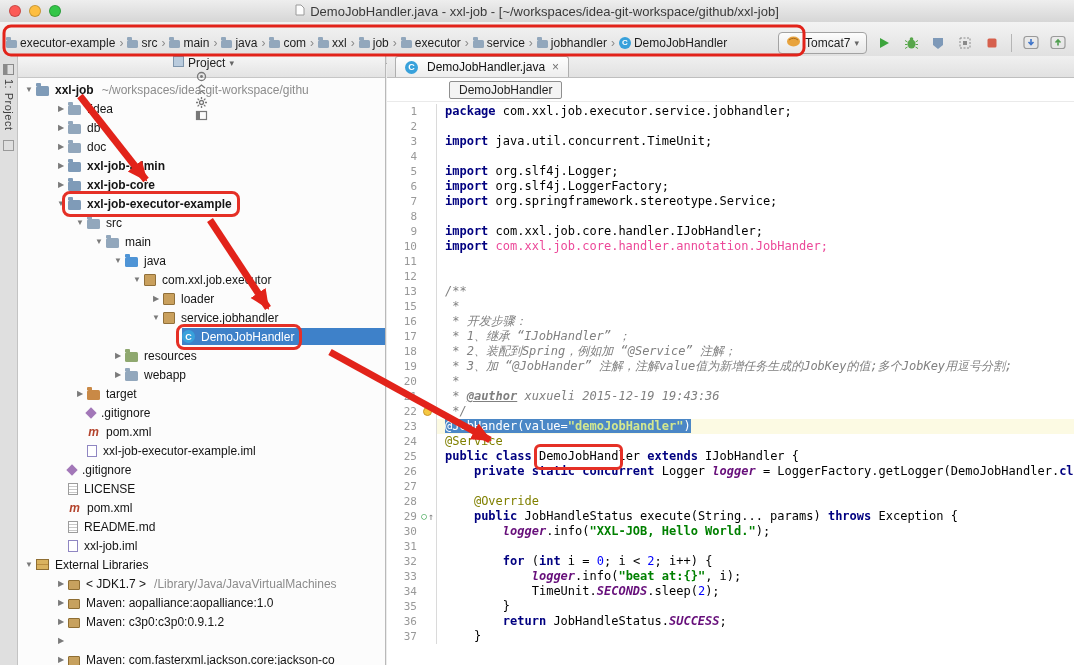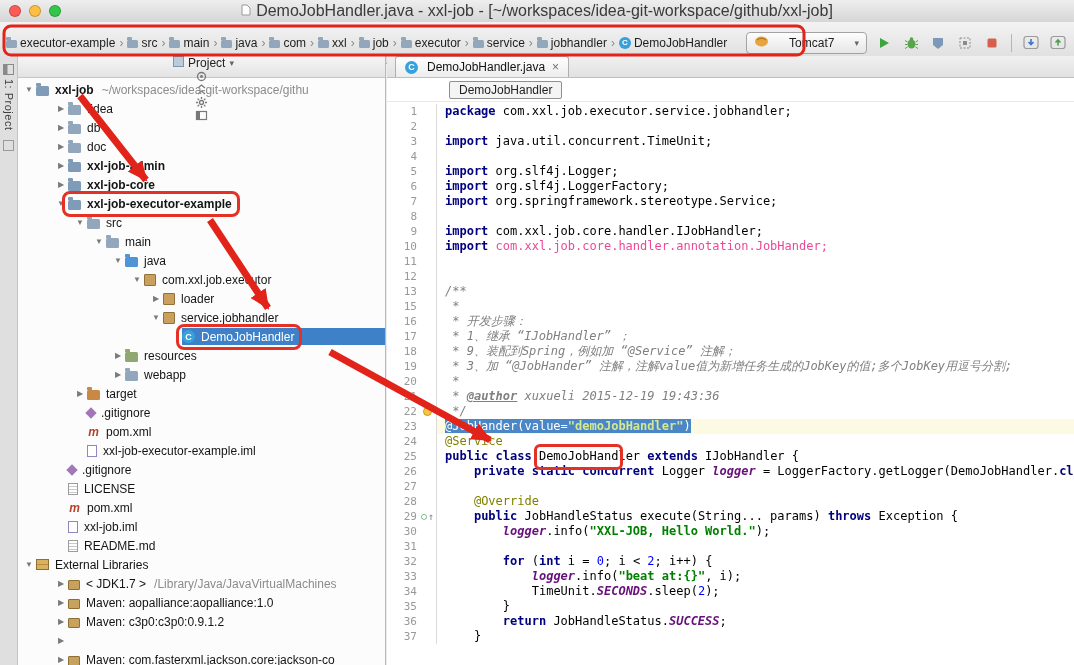--- a/index.html
+++ b/index.html
@@ -2,36 +2,36 @@
 <html><head>
 <meta charset="utf-8">
 <style>
   html,body{margin:0;padding:0;background:#fff;}
   .app{position:relative;width:1074px;height:665px;background:#ECECEC;overflow:hidden;
        font-family:"Liberation Sans",sans-serif;-webkit-font-smoothing:antialiased;}
 
   
   .titlebar{position:absolute;top:0;left:0;right:0;height:22px;
     background:linear-gradient(#EEEEEE,#D6D6D6);border-bottom:1px solid #ABABAB;
-    display:flex;align-items:center;justify-content:center;font-size:16px;color:#3A3A3A;}
+    display:flex;align-items:center;justify-content:center;font-size:13px;color:#3A3A3A;}
   .titlebar-inner{display:flex;align-items:center;gap:5px;}
   .traffic{position:absolute;left:9px;top:5px;display:flex;gap:8px;}
   .light{width:12px;height:12px;border-radius:50%;border:1px solid rgba(0,0,0,.2);box-sizing:border-box;}
   .l-red{background:#FC5B57}.l-yellow{background:#FDBE41}.l-green{background:#34C648}
 
   
   .toolbar{position:absolute;top:22px;left:0;right:0;height:42px;
     background:linear-gradient(#F3F3F3,#DDDDDD);border-bottom:1px solid #ACACAC;
     display:flex;align-items:center;box-sizing:border-box;}
   .navbar{flex:1;min-width:0;display:flex;align-items:center;padding-left:5px;font-size:12px;color:#1E1E1E;overflow:hidden;white-space:nowrap;}
   .crumb{display:inline-flex;align-items:center;gap:3px;padding:2px 1px;cursor:default;}
   .crumb-sep{color:#8A8A8A;margin:0 3px;font-size:12px;}
   .nb-ic{display:inline-block;}
   .run-area{display:flex;align-items:center;gap:7px;padding-right:6px;}
-  .run-config{display:flex;align-items:center;gap:20px;border:1px solid #A3A3A3;border-radius:4px;
+  .run-config{display:flex;align-items:center;gap:4px;border:1px solid #A3A3A3;border-radius:4px;
     background:linear-gradient(#FDFDFD,#E6E6E6);padding:2px 7px;font-size:12px;color:#222;}
   .tb-btn{display:inline-flex;align-items:center;justify-content:center;width:20px;height:20px;}
   .tb-sep{width:1px;height:18px;background:#B5B5B5;margin:0 2px;}
   .caret-glyph{font-size:9px;color:#666;}
 
   
   .tool-strip{position:absolute;left:0;top:56px;bottom:0;width:18px;background:#DFDFDF;
     border-right:1px solid #C3C3C3;display:flex;flex-direction:column;align-items:center;padding-top:5px;gap:7px;box-sizing:border-box;}
   .strip-label{writing-mode:vertical-rl;font-size:11px;color:#3F3F3F;letter-spacing:.5px;cursor:default;}
   .strip-icon{width:11px;height:11px;display:inline-block;}
@@ -516,31 +516,31 @@
             <span class="box-target">
               <span class="tw-icon ic-maven">m</span>
               <span class="tw-label">pom.xml</span>
             </span>
           </span>
         </div>
         <div class="tree-row" style="padding-left: 36px;">
           <span class="tw-arrow"></span>
           <span class="row-body">
             <span class="box-target">
+              <span class="tw-icon ic-textfile"></span>
+              <span class="tw-label">README.md</span>
+            </span>
+          </span>
+        </div>
+        <div class="tree-row" style="padding-left: 36px;">
+          <span class="tw-arrow"></span>
+          <span class="row-body">
+            <span class="box-target">
               <span class="tw-icon ic-iml"></span>
               <span class="tw-label">xxl-job.iml</span>
-            </span>
-          </span>
-        </div>
-        <div class="tree-row" style="padding-left: 36px;">
-          <span class="tw-arrow"></span>
-          <span class="row-body">
-            <span class="box-target">
-              <span class="tw-icon ic-textfile"></span>
-              <span class="tw-label">README.md</span>
             </span>
           </span>
         </div>
         <div class="tree-row" style="padding-left: 4px;">
           <span class="tw-arrow">▼</span>
           <span class="row-body">
             <span class="box-target">
               <span class="tw-icon ic-libgroup"></span>
               <span class="tw-label">External Libraries</span>
             </span>
@@ -678,21 +678,21 @@
             <span class="cl-code"><span class="tk-cm"> * 开发步骤：</span></span>
           </div>
           <div class="cl">
             <span class="cl-num">17</span>
             <span class="cl-icons"></span>
             <span class="cl-code"><span class="tk-cm"> * 1、继承 “IJobHandler” ；</span></span>
           </div>
           <div class="cl">
             <span class="cl-num">18</span>
             <span class="cl-icons"></span>
-            <span class="cl-code"><span class="tk-cm"> * 9、装配到Spring，例如加 “@Service” 注解；</span></span>
+            <span class="cl-code"><span class="tk-cm"> * 2、装配到Spring，例如加 “@Service” 注解；</span></span>
           </div>
           <div class="cl">
             <span class="cl-num">19</span>
             <span class="cl-icons"></span>
             <span class="cl-code"><span class="tk-cm"> * 3、加 “@JobHander” 注解，注解value值为新增任务生成的JobKey的值;多个JobKey用逗号分割;</span></span>
           </div>
           <div class="cl">
             <span class="cl-num">20</span>
             <span class="cl-icons"></span>
             <span class="cl-code"><span class="tk-cm"> *</span></span>

